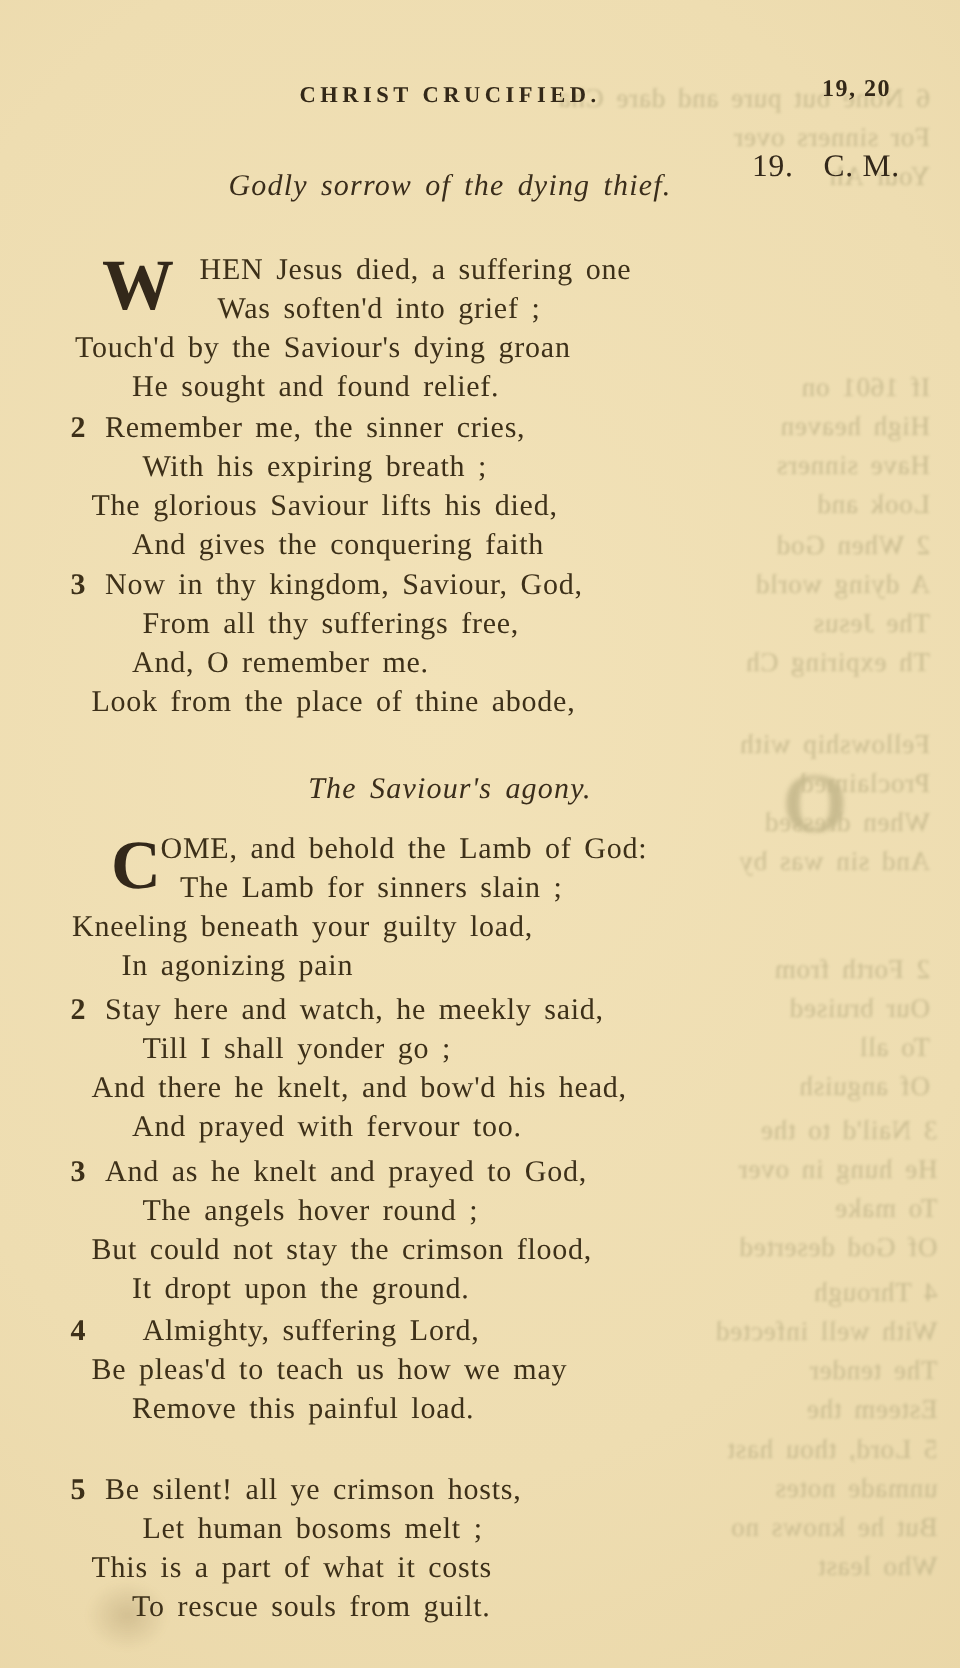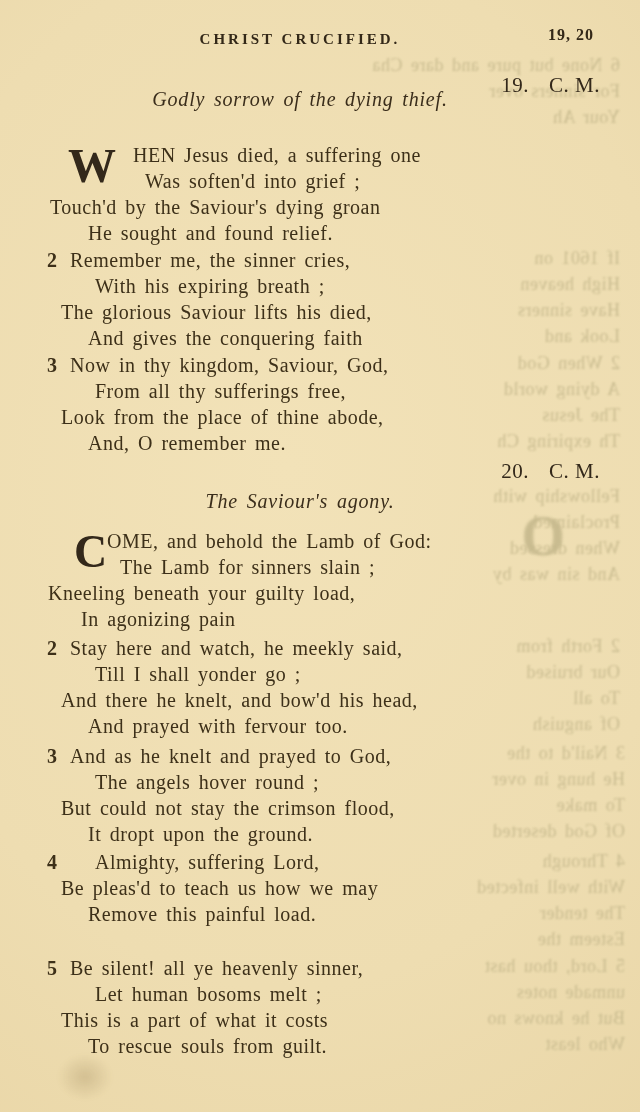--- a/index.html
+++ b/index.html
@@ -25,21 +25,21 @@
   .ghost-big{
     font-size:56px;line-height:56px;font-weight:bold;filter:blur(1.6px);
     white-space:normal;
   }
   .smudge{
     position:absolute;left:58px;top:1054px;width:54px;height:46px;
     background:radial-gradient(closest-side, rgba(110,85,40,.20), rgba(110,85,40,0));
     filter:blur(2px);
   }
   
-  .printed{position:absolute;inset:0;}
+  .printed{position:absolute;inset:0;margin-top:25px;}
   .running-header{
     position:absolute;top:31px;left:0;right:40px;text-align:center;
     font-size:15px;font-weight:bold;letter-spacing:3px;color:#332818;
   }
   .page-num{
     position:absolute;top:26px;right:46px;
     font-size:16px;font-weight:bold;letter-spacing:1px;color:#332818;
   }
   .hymn-head{
     position:absolute;left:0;right:40px;text-align:right;
@@ -137,27 +137,24 @@
       <div class="ln ln1">Remember me, the sinner cries,</div>
       <div class="ln ln2">With his expiring breath ;</div>
       <div class="ln ln3">The glorious Saviour lifts his died,</div>
       <div class="ln ln4">And gives the conquering faith</div>
     </div>
 
     <div class="stanza" style="top:352px;">
       <span class="snum">3</span>
       <div class="ln ln1">Now in thy kingdom, Saviour, God,</div>
       <div class="ln ln2">From all thy sufferings free,</div>
+      <div class="ln ln4">And, O remember me.</div>
       <div class="ln ln3">Look from the place of thine abode,</div>
-      <div class="ln ln4">And, O remember me.</div>
     </div>
 
-    <div class="hymn-head" style="top:459px;">
-      <span>20.</span><span class="meter">C. M.</span>
-    </div>
     <div class="hymn-sub" style="top:490px;">The Saviour's agony.</div>
 
     <div class="stanza" style="top:528px;">
       <span class="dropcap dcC">C</span>
       <div class="ln c1">OME, and behold the Lamb of God:</div>
       <div class="ln c2">The Lamb for sinners slain ;</div>
       <div class="ln c3">Kneeling beneath your guilty load,</div>
       <div class="ln c4">In agonizing pain</div>
     </div>
 
@@ -179,20 +176,20 @@
 
     <div class="stanza" style="top:849px;">
       <span class="snum">4</span>
       <div class="ln ln2">Almighty, suffering Lord,</div>
       <div class="ln ln3">Be pleas'd to teach us how we may</div>
       <div class="ln ln4">Remove this painful load.</div>
     </div>
 
     <div class="stanza" style="top:955px;">
       <span class="snum">5</span>
-      <div class="ln ln1">Be silent! all ye heavenly sinner,</div>
+      <div class="ln ln1">Be silent! all ye crimson hosts,</div>
       <div class="ln ln2">Let human bosoms melt ;</div>
       <div class="ln ln3">This is a part of what it costs</div>
       <div class="ln ln4">To rescue souls from guilt.</div>
     </div>
 
   </div>
 </div>
 
 </body></html>

